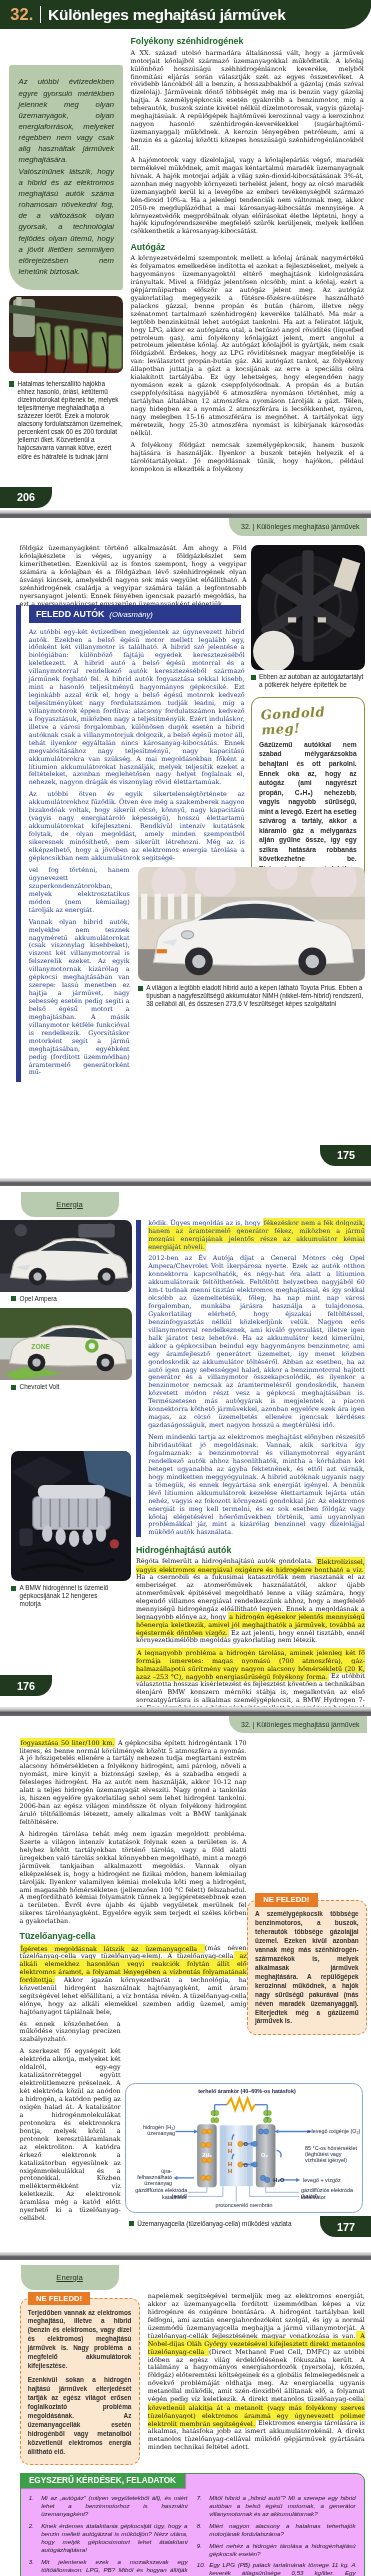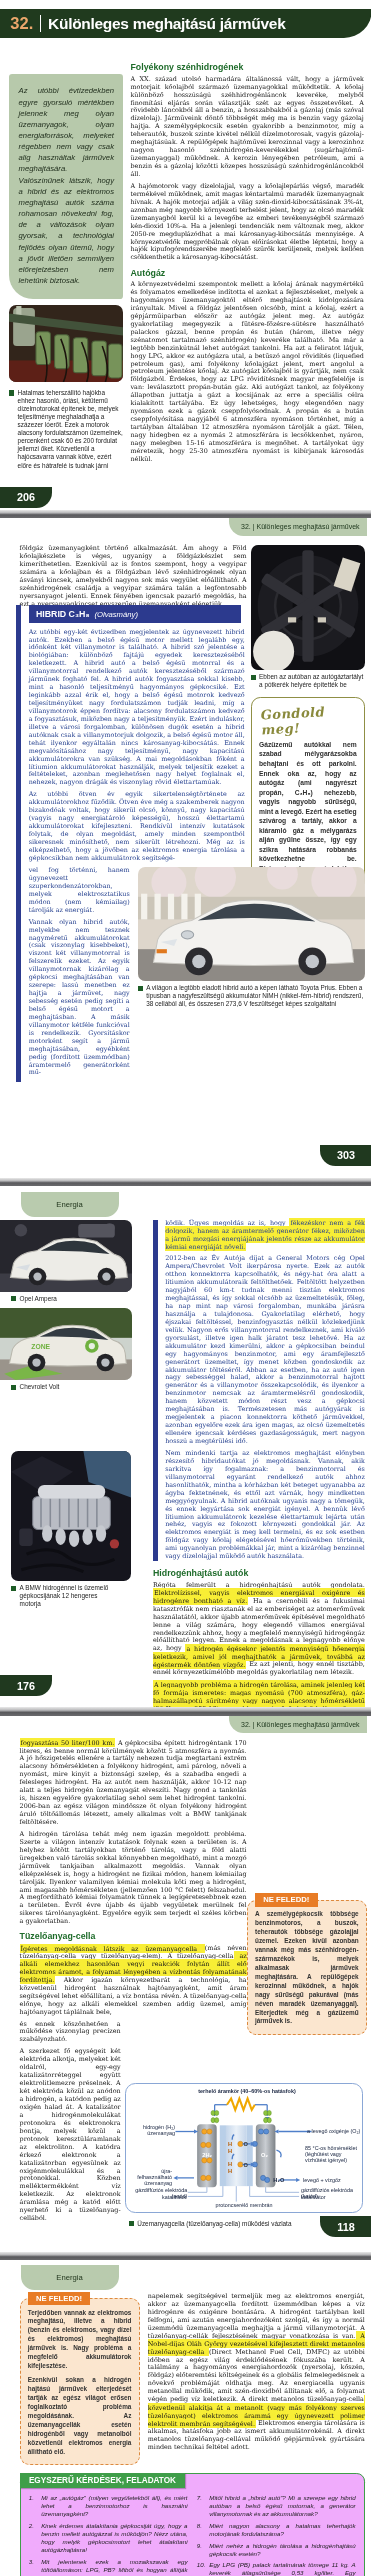--- a/index.html
+++ b/index.html
@@ -1,31 +1,31 @@
 <!DOCTYPE html>
 <html lang="hu" style="font-size:8.2px"><head>
 <meta charset="utf-8">
 <style>
   * { box-sizing: border-box; margin: 0; padding: 0; }
   body { width: 372px; background: #fff; font-family: "DejaVu Serif", serif; color: #141414; }
   .page { position: relative; width: 372px; background: #fff; overflow: hidden; }
   .sep { height: 8.2px; background: linear-gradient(180deg,#e9e9e9 0%,#b9b9bb 35%,#59595c 60%,#6a6a6d 100%); }
 
   
-  .chapter-head { height: 29px; margin-top: 9px; background: #203a1e; border-radius: 0 0 28px 0;
+  .chapter-head { height: 29px; margin-top: 0; background: #203a1e; border-radius: 0 0 28px 0;
                   display: flex; align-items: center; gap: 6.7px; padding: 0 10.3px; }
   .chapter-num { color: #eba76c; font: bold 16.5px "Liberation Sans", sans-serif; }
   .chapter-vbar { width: 1.5px; height: 16.5px; background: #fff; }
   .chapter-title { color: #fff; font: bold 15.5px "Liberation Sans", sans-serif; letter-spacing: -0.3px; }
 
   .badge { position: absolute; top: 0; right: 5.2px; background: #b9cbae; color: #20391f;
            font: 7px "Liberation Sans", sans-serif; padding: 5.2px 7.2px 5.2px 12.4px; border-radius: 0 0 0 14.4px; }
   .etab { margin: 5.2px 0 0 20.6px; width: 98px; height: 25px; background: #b9cbae; border-radius: 0 0 13.4px 13.4px;
           display: flex; align-items: center; justify-content: center;
-          font: 7.7px "Liberation Sans", sans-serif; color: #24381f; }
+          font: 7.7px "Liberation Sans", sans-serif; color: #24381f; text-decoration: underline; }
   .ptab { position: absolute; background: #20391f; color: #fff; font: bold 10.8px "Liberation Sans", sans-serif;
           width: 52px; padding: 4.6px 0; text-align: center; }
   .ptab.l { left: 0; border-radius: 0 0 15.5px 0; }
   .ptab.r { right: 0; border-radius: 0 0 0 15.5px; }
 
   .h-green { font: bold 8.8px "Liberation Sans", sans-serif; color: #1e6b2a; margin: 5.2px 0 3.6px; }
   .para { font-size: 6.4px; line-height: 1.24; text-align: justify; margin-bottom: 4.1px; }
   .cap { display: flex; gap: 3.1px; font: 6.4px/1.26 "Liberation Sans", sans-serif; color: #1c1c1c; margin: 3.1px 0 5.2px; }
   .cap .b { width: 5.2px; height: 5.2px; background: #1d5c26; flex: none; margin-top: 1.5px; }
   .hl { background: #f8ee35; padding: 0.5px 1px; }
@@ -50,21 +50,21 @@
   .rb-nar { width: 101px; flex: none; }
   .right-stack { position: absolute; right: 7.2px; top: 27px; width: 114px; }
   .gondold { border: 1px solid #8f8f45; border-radius: 9.3px; padding: 6.2px 7.2px; margin-top: 7.2px; background: #fff; }
   .gondold-title { font: bold italic 13px "DejaVu Serif", serif; color: #8a8a3c;
                    transform: rotate(-3deg); display: inline-block; margin: 1px 0 5.2px 2.1px; letter-spacing: 0.5px; }
   .boldtext { font: bold 6.7px/1.42 "Liberation Sans", sans-serif; color: #2e2e2e; text-align: justify; }
 
   
   .p176-row { display: flex; padding-right: 7.2px; }
   .p176-left { width: 132px; flex: none; }
-  .p176-right { flex: 1; min-width: 0; margin-left: 21px; }
+  .p176-right { flex: 1; min-width: 0; margin-left: 4px; }
   .blue-cont { border-left: 5.7px solid #2c3a8e; padding-left: 7.2px; }
   .cap-ind { margin-left: 11.3px; }
 
   
   .nf { border: 1.5px dashed #dd8a3f; border-radius: 9.3px; background: #fbe6cf; padding: 9.3px 7.2px 7.2px; position: relative; }
   .nf-title { position: absolute; top: -7.2px; left: 7.2px; background: #e87c26; color: #fff;
               font: bold 7.7px "Liberation Sans", sans-serif; padding: 2.1px 8.2px; }
   .nf p { font: bold 6.4px/1.4 "Liberation Sans", sans-serif; color: #333; text-align: justify; margin-bottom: 5.2px; }
 
   
@@ -127,25 +127,26 @@
               <path d="M180 80 Q196 124 186 150"></path>
           </g>
         </svg>
       </div>
       <div class="cap" style="margin-top:7.2px">
         <span class="b"></span>
         <span>Hatalmas teherszállító hajókba ehhez hasonló, óriási, kétütemű dízelmotorokat építenek be, melyek teljesítménye meghaladhatja a százezer lóerőt. Ezek a motorok alacsony fordulatszámon üzemelnek, percenként csak 60 és 200 fordulat jellemzi őket. Közvetlenül a hajócsavarra vannak kötve, ezért előre és hátrafelé is tudnak járni</span>
       </div>
     </div>
     <div class="col-main">
-      <div class="h-green" style="margin-top:20px">Folyékony szénhidrogének</div>
+      <div class="h-green" style="margin-top:3px">Folyékony szénhidrogének</div>
       <p class="para">A XX. század utolsó harmadára általánossá vált, hogy a járművek motorjait kőolajból származó üzemanyagokkal működtetik. A kőolaj különböző hosszúságú széhhidrogénláncok keveréke, melyből finomítási eljárás során választják szét az egyes összetevőket. A rövidebb láncokból áll a benzin, a hosszabbakból a gázolaj (más szóval dízelolaj). Járműveink döntő többségét még ma is benzin vagy gázolaj hajtja. A személygépkocsik esetén gyakoribb a benzinmotor, míg a teherautók, buszok szinte kivétel nélkül dízelmotorosak, vagyis gázolaj-meghajtásúak. A repülőgépek hajtóművei kerozinnal vagy a kerozinhoz nagyon hasonló szénhidrogén-keverékekkel (sugárhajtómű-üzemanyaggal) működnek. A kerozin lényegében petróleum, ami a benzin és a gázolaj közötti közepes hosszúságú szénhidrogénláncokból áll.</p>
       <p class="para" style="letter-spacing:-0.1px">A hajómotorok vagy dízelolajjal, vagy a kőolajlepárlás végső, maradék termékével működnek, amit magas kéntartalmú maradék üzemanyagnak hívnak. A hajók motorjai adják a világ szén-dioxid-kibocsátásának 3%-át, azonban még nagyobb környezeti terhelést jelent, hogy az olcsó maradék üzemanyagból kerül ki a levegőbe az emberi tevékenységből származó kén-dioxid 10%-a. Ha a jelenlegi tendenciák nem változnak meg, akkor 2050-re megduplázódhat a mai károsanyag-kibocsátás mennyisége. A környezetvédők megpróbálnak olyan előírásokat életbe léptetni, hogy a hajók kipufogórendszerébe megfelelő szűrők kerüljenek, melyek kellően csökkenthetik a károsanyag-kibocsátást.</p>
       <div class="h-green">Autógáz</div>
       <p class="para">A környezetvédelmi szempontok mellett a kőolaj árának nagymértékű és folyamatos emelkedése indította el azokat a fejlesztéseket, melyek a hagyományos üzemanyagoktól eltérő meghajtások kidolgozására irányultak. Mivel a földgáz jelentősen olcsóbb, mint a kőolaj, ezért a gépjárműiparban először az autógáz jelent meg. Az autógáz gyakorlatilag megegyezik a fűtésre-főzésre-sütésre használható palackos gázzal, benne propán és bután (három, illetve négy szénatomot tartalmazó szénhidrogén) keveréke található. Ma már a legtöbb benzinkútnál lehet autógázt tankolni. Ha azt a feliratot látjuk, hogy LPG, akkor ez autógázra utal, a betűszó angol rövidítés (liquefied petroleum gas), ami folyékony kőolajgázt jelent, mert angolul a petroleum jelentése kőolaj. Az autógázt kőolajból is gyártják, nem csak földgázból. Érdekes, hogy az LPG rövidítésnek magyar megfelelője is van: leválasztott propán-bután gáz. Aki autógázt tankol, az folyékony állapotban juttatja a gázt a kocsijának az erre a speciális célra kialakított tartályába. Ez úgy lehetséges, hogy elegendően nagy nyomáson ezek a gázok cseppfolyósodnak. A propán és a bután cseppfolyósítása nagyjából 6 atmoszféra nyomáson történhet, míg a tartályban általában 12 atmoszféra nyomáson tárolják a gázt. Télen, nagy hidegben ez a nyomás 2 atmoszférára is lecsökkenhet, nyáron, nagy melegben 15-16 atmoszférára is megnőhet. A tartályokat úgy méretezik, hogy 25-30 atmoszféra nyomást is kibírjanak károsodás nélkül.</p>
+      <p class="para">A folyékony földgázt nemcsak személygépkocsik, hanem buszok hajtására is használják. Ilyenkor a buszok tetején helyezik el a tárolótartályokat. Jó megoldásnak tűnik, hogy hajókon, például kompokon is elkezdték a folyékony</p>
     </div>
   </div>
   <div class="ptab l" style="bottom:2.1px">206</div>
 </div>
 <div class="sep"></div>
 
 <div class="page" style="height:660px">
   <div class="badge">32. | Különleges meghajtású járművek</div>
   <p class="para" style="position:absolute;left:19.6px;top:27px;width:227px">földgáz üzemanyagként történő alkalmazását. Ám ahogy a Föld kőolajkészlete is véges, ugyanígy a földgázkészlet sem kimeríthetetlen. Ezenkívül az is fontos szempont, hogy a vegyipar számára a kőolajban és a földgázban lévő szénhidrogének olyan ásványi kincsek, amelyekből nagyon sok más vegyület előállítható. A szénhidrogének családja a vegyipar számára talán a legfontosabb nyersanyagot jelenti. Ennek fényében igencsak pazarló megoldás, ha ezt a nyersanyagkincset egyszerűen üzemanyagként elégetjük.</p>
   <div class="right-stack">
@@ -173,21 +174,21 @@
       <span class="b"></span>
       <span>Ebben az autóban az autógáztartályt a pótkerék helyére építették be</span>
     </div>
     <div class="gondold">
       <div class="gondold-title">Gondold meg!</div>
       <div class="boldtext">Gázüzemű autókkal nem szabad mélygarázsokba behajtani és ott parkolni. Ennek oka az, hogy az autógáz (ami nagyrészt propán, C₃H₈) nehezebb, vagyis nagyobb sűrűségű, mint a levegő. Ezért ha esetleg szivárog a tartály, akkor a kiáramló gáz a mélygarázs alján gyűlne össze, így egy szikra hatására robbanás következhetne be. Biztonságunk érdekében tartsuk be tehát ezt a tilalmat!</div>
     </div>
   </div>
   <div class="rbox" style="top:87px">
     <div class="rbox-head">
-      <span>HIBRID C₃H₈</span>&nbsp;
+      <span>FELEDD AUTÓK</span>&nbsp;
       <span class="sub">(Olvasmány)</span>
     </div>
     <p class="para blue rb-top">Az utóbbi egy-két évtizedben megjelentek az úgynevezett hibrid autók. Ezekben a belső égésű motor mellett legalább egy, időnként két villanymotor is található. A hibrid szó jelentése a biológiában: különböző fajtájú egyedek keresztezéséből keletkezett. A hibrid autó a belső égésű motorral és a villanymotorral rendelkező autók keresztezéséből származó járműnek fogható fel. A hibrid autók fogyasztása sokkal kisebb, mint a hasonló teljesítményű hagyományos gépkocsiké. Ezt leginkább azzal érik el, hogy a belső égésű motorok kedvező teljesítményüket nagy fordulatszámon tudják leadni, míg a villanymotorok éppen fordítva: alacsony fordulatszámon kedvező a fogyasztásuk, miközben nagy a teljesítményük. Ezért induláskor, illetve a városi forgalomban, különösen dugók esetén a hibrid autóknak csak a villanymotorjuk dolgozik, a belső égésű motor áll, tehát ilyenkor egyáltalán nincs károsanyag-kibocsátás. Ennek megvalósításához nagy teljesítményű, nagy kapacitású akkumulátorokra van szükség. A mai megoldásokban főként a lítiumion akkumulátorokat használják, melyek teljesítik ezeket a feltételeket, azonban meglehetősen nagy helyet foglalnak el, nehezek, nagyon drágák és viszonylag rövid élettartamúak.</p>
     <p class="para blue rb-top" style="margin-top:0">Az utóbbi ötven év egyik sikertelenségtörténete az akkumulátorokhoz fűződik. Ötven éve még a szakemberek nagyon bizakodóak voltak, hogy sikerül olcsó, könnyű, nagy kapacitású (vagyis nagy energiatároló képességű), hosszú élettartamú akkumulátorokat kifejleszteni. Rendkívül intenzív kutatások folytak, de olyan megoldást, amely minden szempontból sikeresnek minősíthető, nem sikerült létrehozni. Még az is elképzelhető, hogy a jövőben az elektromos energia tárolása a gépkocsikban nem akkumulátorok segítségé-</p>
     <div class="rb-bottom">
       <div class="rb-nar">
         <p class="para blue">vel fog történni, hanem úgynevezett szuperkondenzátorokban, melyek elektrosztatikus módon (nem kémiailag) tárolják az energiát.</p>
         <p class="para blue">Vannak olyan hibrid autók, melyekbe nem tesznek nagyméretű akkumulátorokat (csak viszonylag kisebbeket), viszont két villanymotorral is felszerelik ezeket. Az egyik villanymotornak kizárólag a gépkocsi meghajtásában van szerepe: lassú menetben ez hajtja a járművet, nagy sebesség esetén pedig segíti a belső égésű motort a meghajtásban. A másik villanymotor kétféle funkcióval is rendelkezik. Gyorsításkor motorként segít a jármű meghajtásában, egyébként pedig (fordított üzemmódban) áramtermelő generátorként mű-</p>
       </div>
       <div style="flex:1">
@@ -220,21 +221,21 @@
             <ellipse cx="96" cy="132" rx="12" ry="8" fill="#cfd4d8" stroke="#9aa0a6" stroke-width="2"></ellipse>
           </svg>
         </div>
         <div class="cap">
           <span class="b"></span>
           <span>A világon a legtöbb eladott hibrid autó a képen látható Toyota Prius. Ebben a típusban a nagyfeszültségű akkumulátor NiMH (nikkel-fém-hibrid) rendszerű, 38 cellából áll, és összesen 273,6 V feszültséget képes szolgáltatni</span>
         </div>
       </div>
     </div>
   </div>
-  <div class="ptab r" style="bottom:12.4px">303</div>
+  <div class="ptab r" style="bottom:12.4px">175</div>
 </div>
 <div class="sep"></div>
 
 <div class="page" style="height:521px">
   <div class="etab">Energia</div>
   <div class="p176-row" style="margin-top:-23px">
     <div class="p176-left" style="padding-top:26px">
       <div class="fig" style="height:72px;border-radius:0 7.2px 7.2px 0">
         <svg viewBox="0 0 253 140" preserveAspectRatio="none">
           <rect width="253" height="140" fill="#26262d"></rect>
@@ -459,21 +460,21 @@
     <div class="dg-label" style="left:7.2px;top:103px;width:54px;text-align:right">gázdiffúziós elektróda (anód)</div>
     <div class="dg-label" style="left:20.6px;top:110px;width:40px;text-align:right">katalizátor</div>
     <div class="dg-label" style="left:175px;top:103px;width:57px">gázdiffúziós elektróda (katód)</div>
     <div class="dg-label" style="left:175px;top:110px;width:40px">katalizátor</div>
     <div class="dg-label" style="left:77px;top:118px;width:82px;text-align:center">protoncserélő membrán</div>
   </div>
   <div class="cap dg-cap">
     <span class="b"></span>
     <span>Üzemanyagcella (tüzelőanyag-cella) működési vázlata</span>
   </div>
-  <div class="ptab r" style="bottom:14.4px">118</div>
+  <div class="ptab r" style="bottom:14.4px">177</div>
 </div>
 <div class="sep"></div>
 
 <div class="page" style="height:520px">
   <div class="etab">Energia</div>
   <div class="p178-row">
     <div style="width:120px;flex:none;margin-top:5.2px">
       <div class="nf">
         <div class="nf-title">NE FELEDD!</div>
         <p>Terjedőben vannak az elektromos meghajtású, illetve a hibrid (benzin és elektromos, vagy dízel és elektromos) meghajtású járművek is. Nagy probléma a megfelelő akkumulátorok kifejlesztése.</p>

